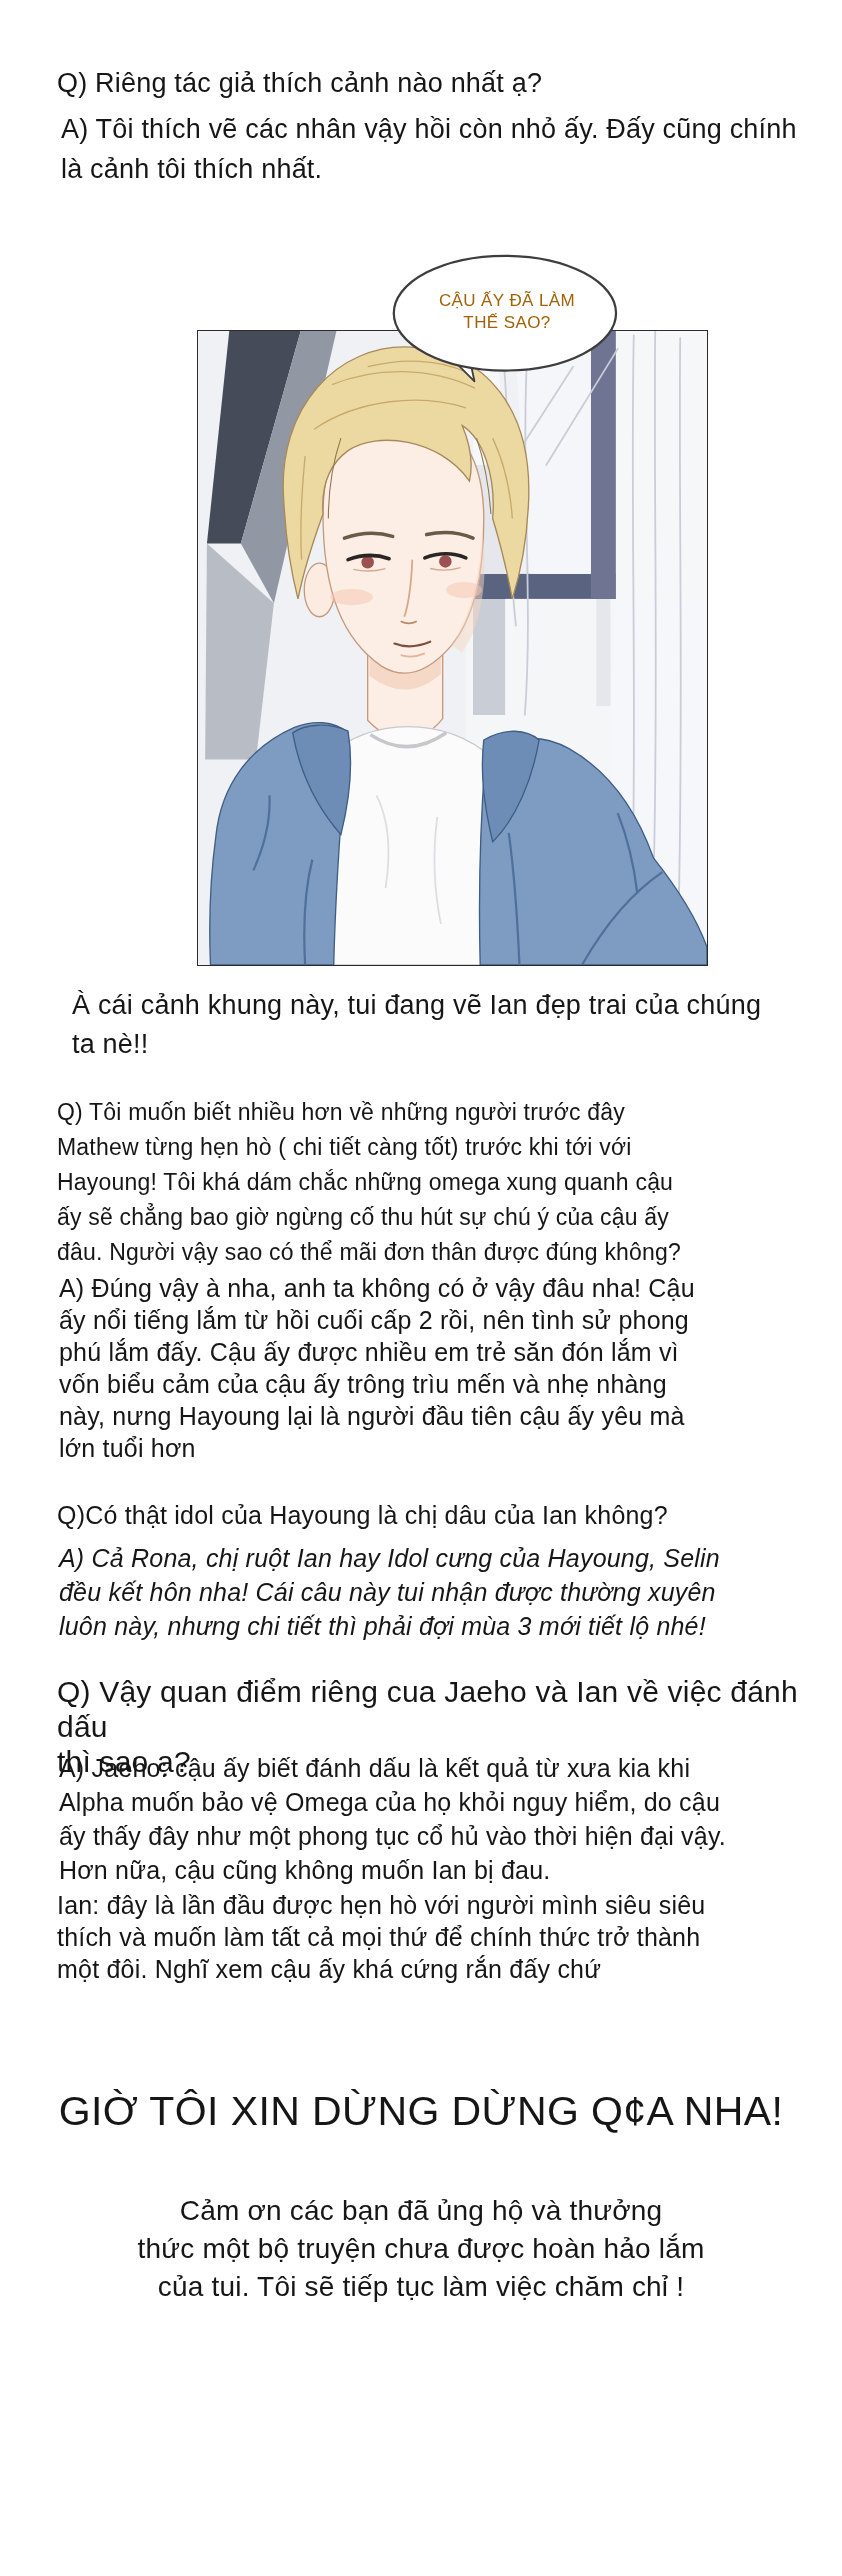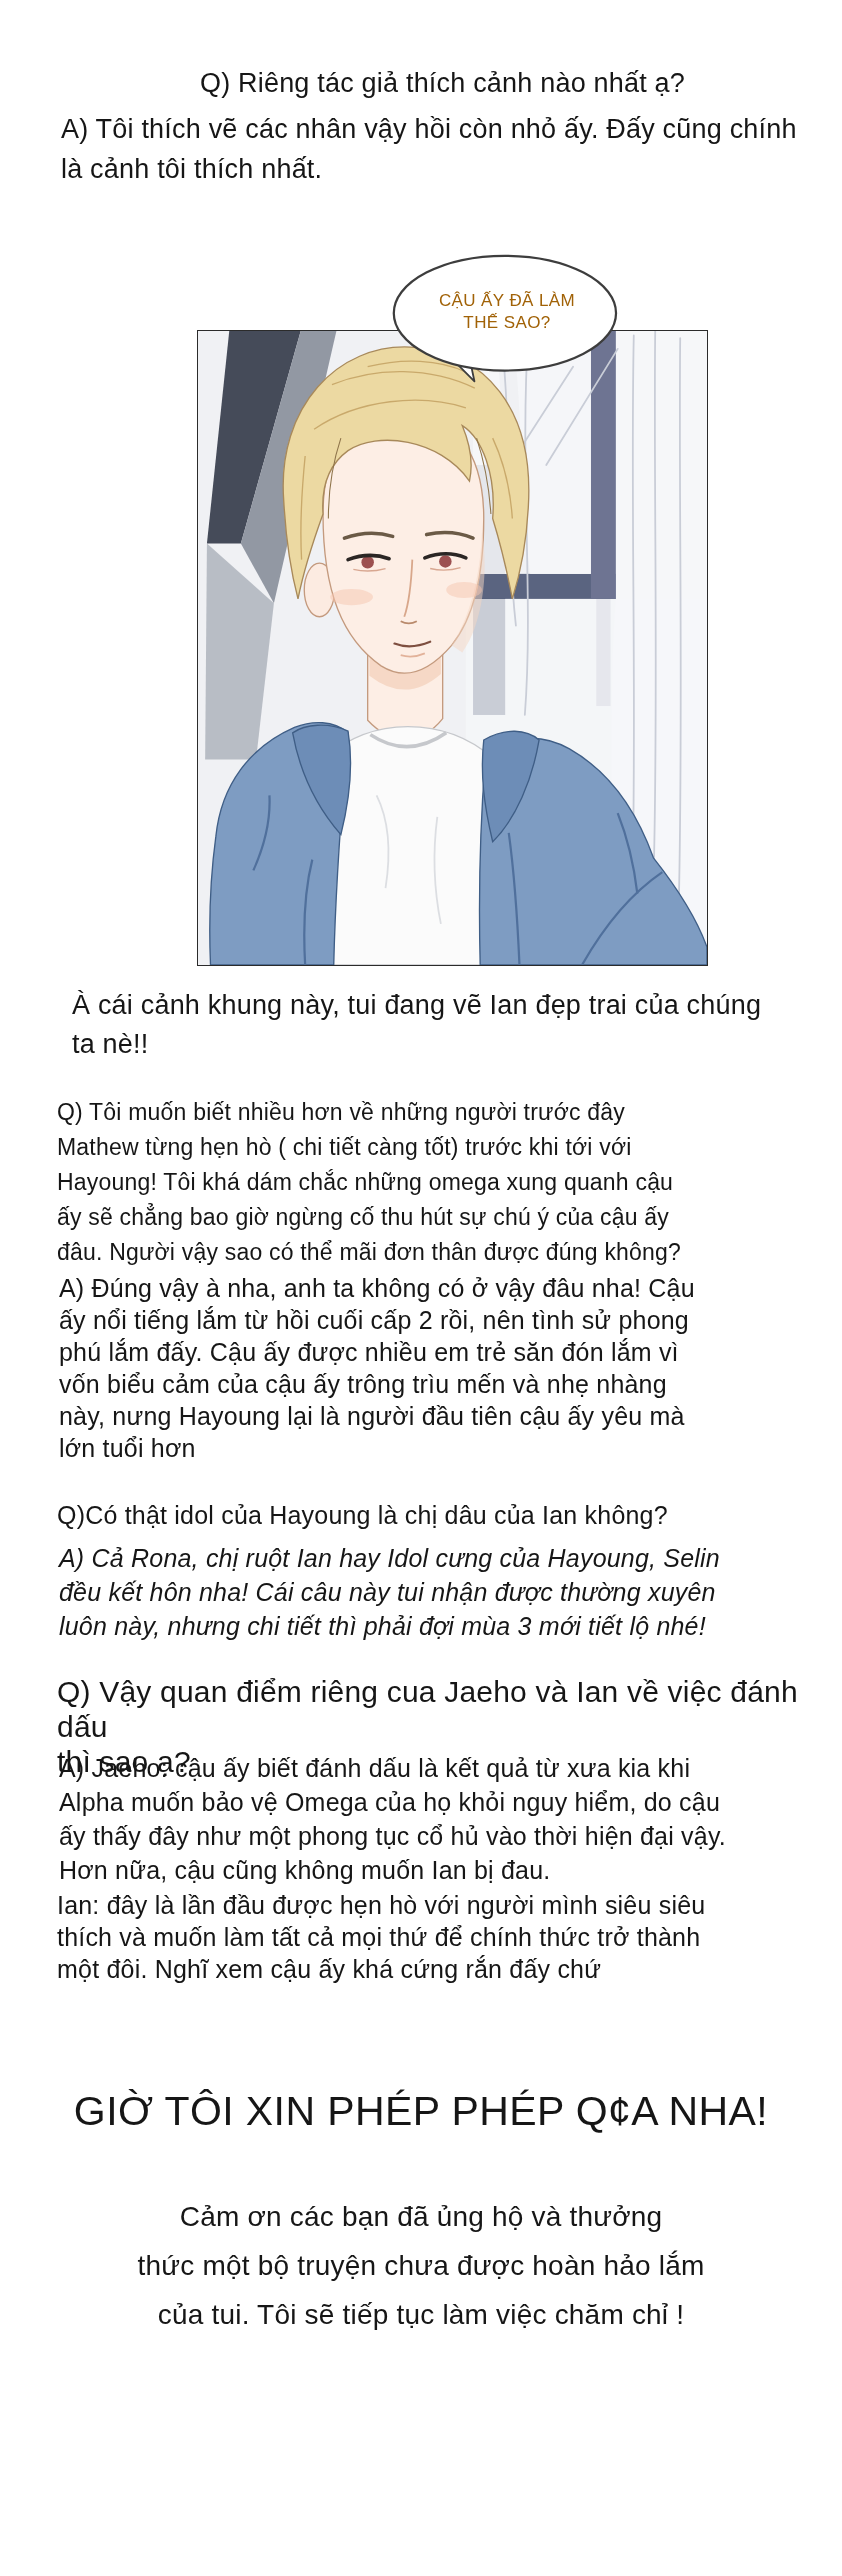--- a/index.html
+++ b/index.html
@@ -2,34 +2,34 @@
 <html style="font-size:14.3px"><head>
 <meta charset="utf-8">
 <style>
   html,body{margin:0;padding:0;}
   body{
     width:842px;height:2576px;position:relative;background:#ffffff;
     font-family:"Liberation Sans","DejaVu Sans",sans-serif;color:#161616;
     overflow:hidden;
   }
   .tl{position:absolute;white-space:pre-line;letter-spacing:0.2px;}
-  .intro-q   {left:57px;  top:63px;   font-size:27px; line-height:40px; width:771px;text-align:center;}
+  .intro-q   {left:57px;  top:63px;   font-size:27px; line-height:40px; width:771px;}
   .intro-a   {left:61px;  top:109px;  font-size:27px; line-height:40px; width:771px;}
   .caption   {left:72px;  top:986px; font-size:27px; line-height:39px; width:771px;}
   .q2        {left:57px;  top:1095px; font-size:23px; line-height:35px; width:771px;}
   .a2        {left:59px;  top:1272px; font-size:25px; line-height:32px; width:771px;}
   .q3        {left:57px;  top:1498px; font-size:25px; line-height:35px; width:771px;}
   .a3        {left:59px;  top:1541px; font-size:25px; line-height:34px; width:771px;font-style:italic;}
   .q4        {left:57px;  top:1674px; font-size:30px; line-height:35px; width:771px;}
   .a4        {left:59px;  top:1751px; font-size:25px; line-height:34px; width:771px;}
   .ian       {left:57px;  top:1889px; font-size:25px; line-height:32px; width:771px;}
   .heading   {left:0;     top:2088px; width:842px; text-align:center; font-size:41px;
               letter-spacing:0.4px; white-space:nowrap;}
   .thanks    {left:0;     top:2192px; width:842px; text-align:center; font-size:28px;
-              line-height:49px;}
+              line-height:38px;}
   .panel{
     position:absolute; left:197px; top:330px; width:511px; height:636px;
     border:1.8px solid #2b2b2b; box-sizing:border-box; background:#f0f1f4; overflow:hidden;
   }
   .panel svg{display:block;width:100%;height:100%;}
   .bubble-svg{position:absolute; left:392px; top:254px; width:233px; height:147px; z-index:5;}
   .bubble-text{
     position:absolute; left:419px; top:290px; width:176px; z-index:6;
     text-align:center; font-size:17px; line-height:21.5px; letter-spacing:0.4px;
     white-space:pre-line; color:#a16207;
@@ -165,17 +165,17 @@
 <div class="tl q4">Q) Vậy quan điểm riêng cua Jaeho và Ian về việc đánh dấu
 thì sao ạ?</div>
 <div class="tl a4">A) Jaeho: cậu ấy biết đánh dấu là kết quả từ xưa kia khi
 Alpha muốn bảo vệ Omega của họ khỏi nguy hiểm, do cậu
 ấy thấy đây như một phong tục cổ hủ vào thời hiện đại vậy.
 Hơn nữa, cậu cũng không muốn Ian bị đau.</div>
 <div class="tl ian">Ian: đây là lần đầu được hẹn hò với người mình siêu siêu
 thích và muốn làm tất cả mọi thứ để chính thức trở thành
 một đôi. Nghĩ xem cậu ấy khá cứng rắn đấy chứ</div>
 
-<div class="tl heading">GIỜ TÔI XIN PHÉP PHÉP Q¢A NHA!</div>
+<div class="tl heading">GIỜ TÔI XIN DỪNG DỪNG Q¢A NHA!</div>
 <div class="tl thanks">Cảm ơn các bạn đã ủng hộ và thưởng
 thức một bộ truyện chưa được hoàn hảo lắm
 của tui. Tôi sẽ tiếp tục làm việc chăm chỉ !</div>
 
 
 </body></html>

